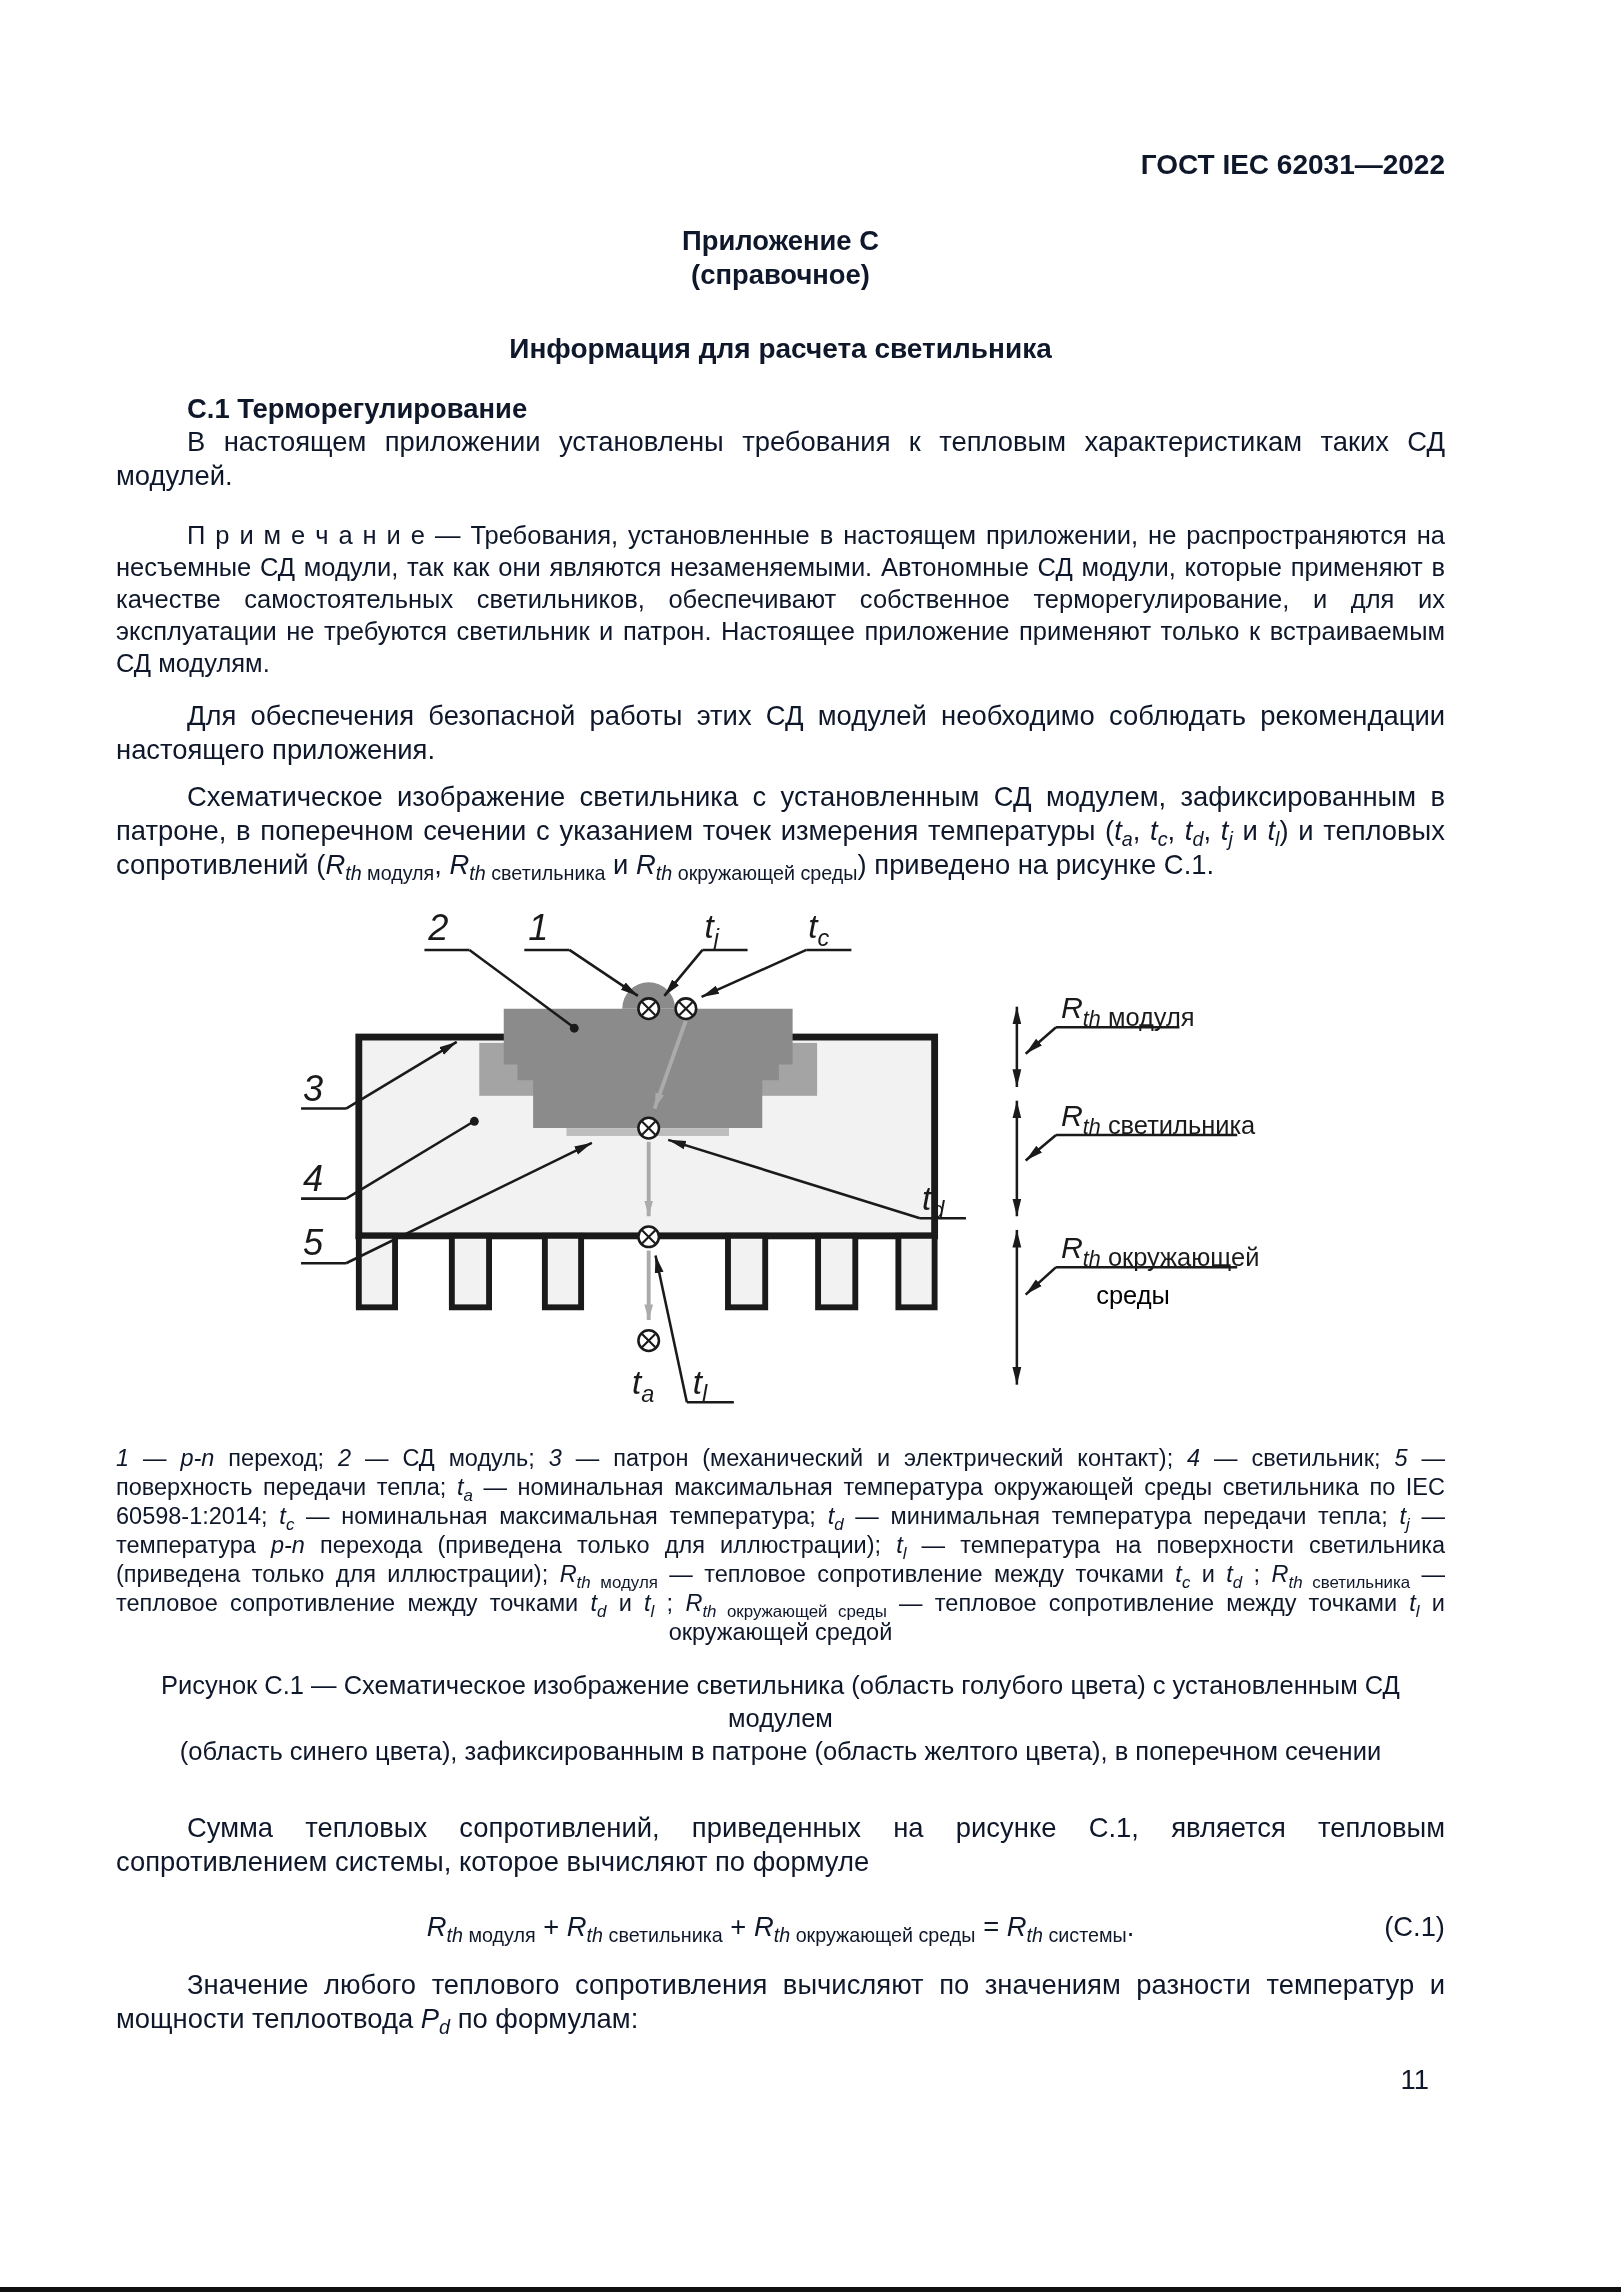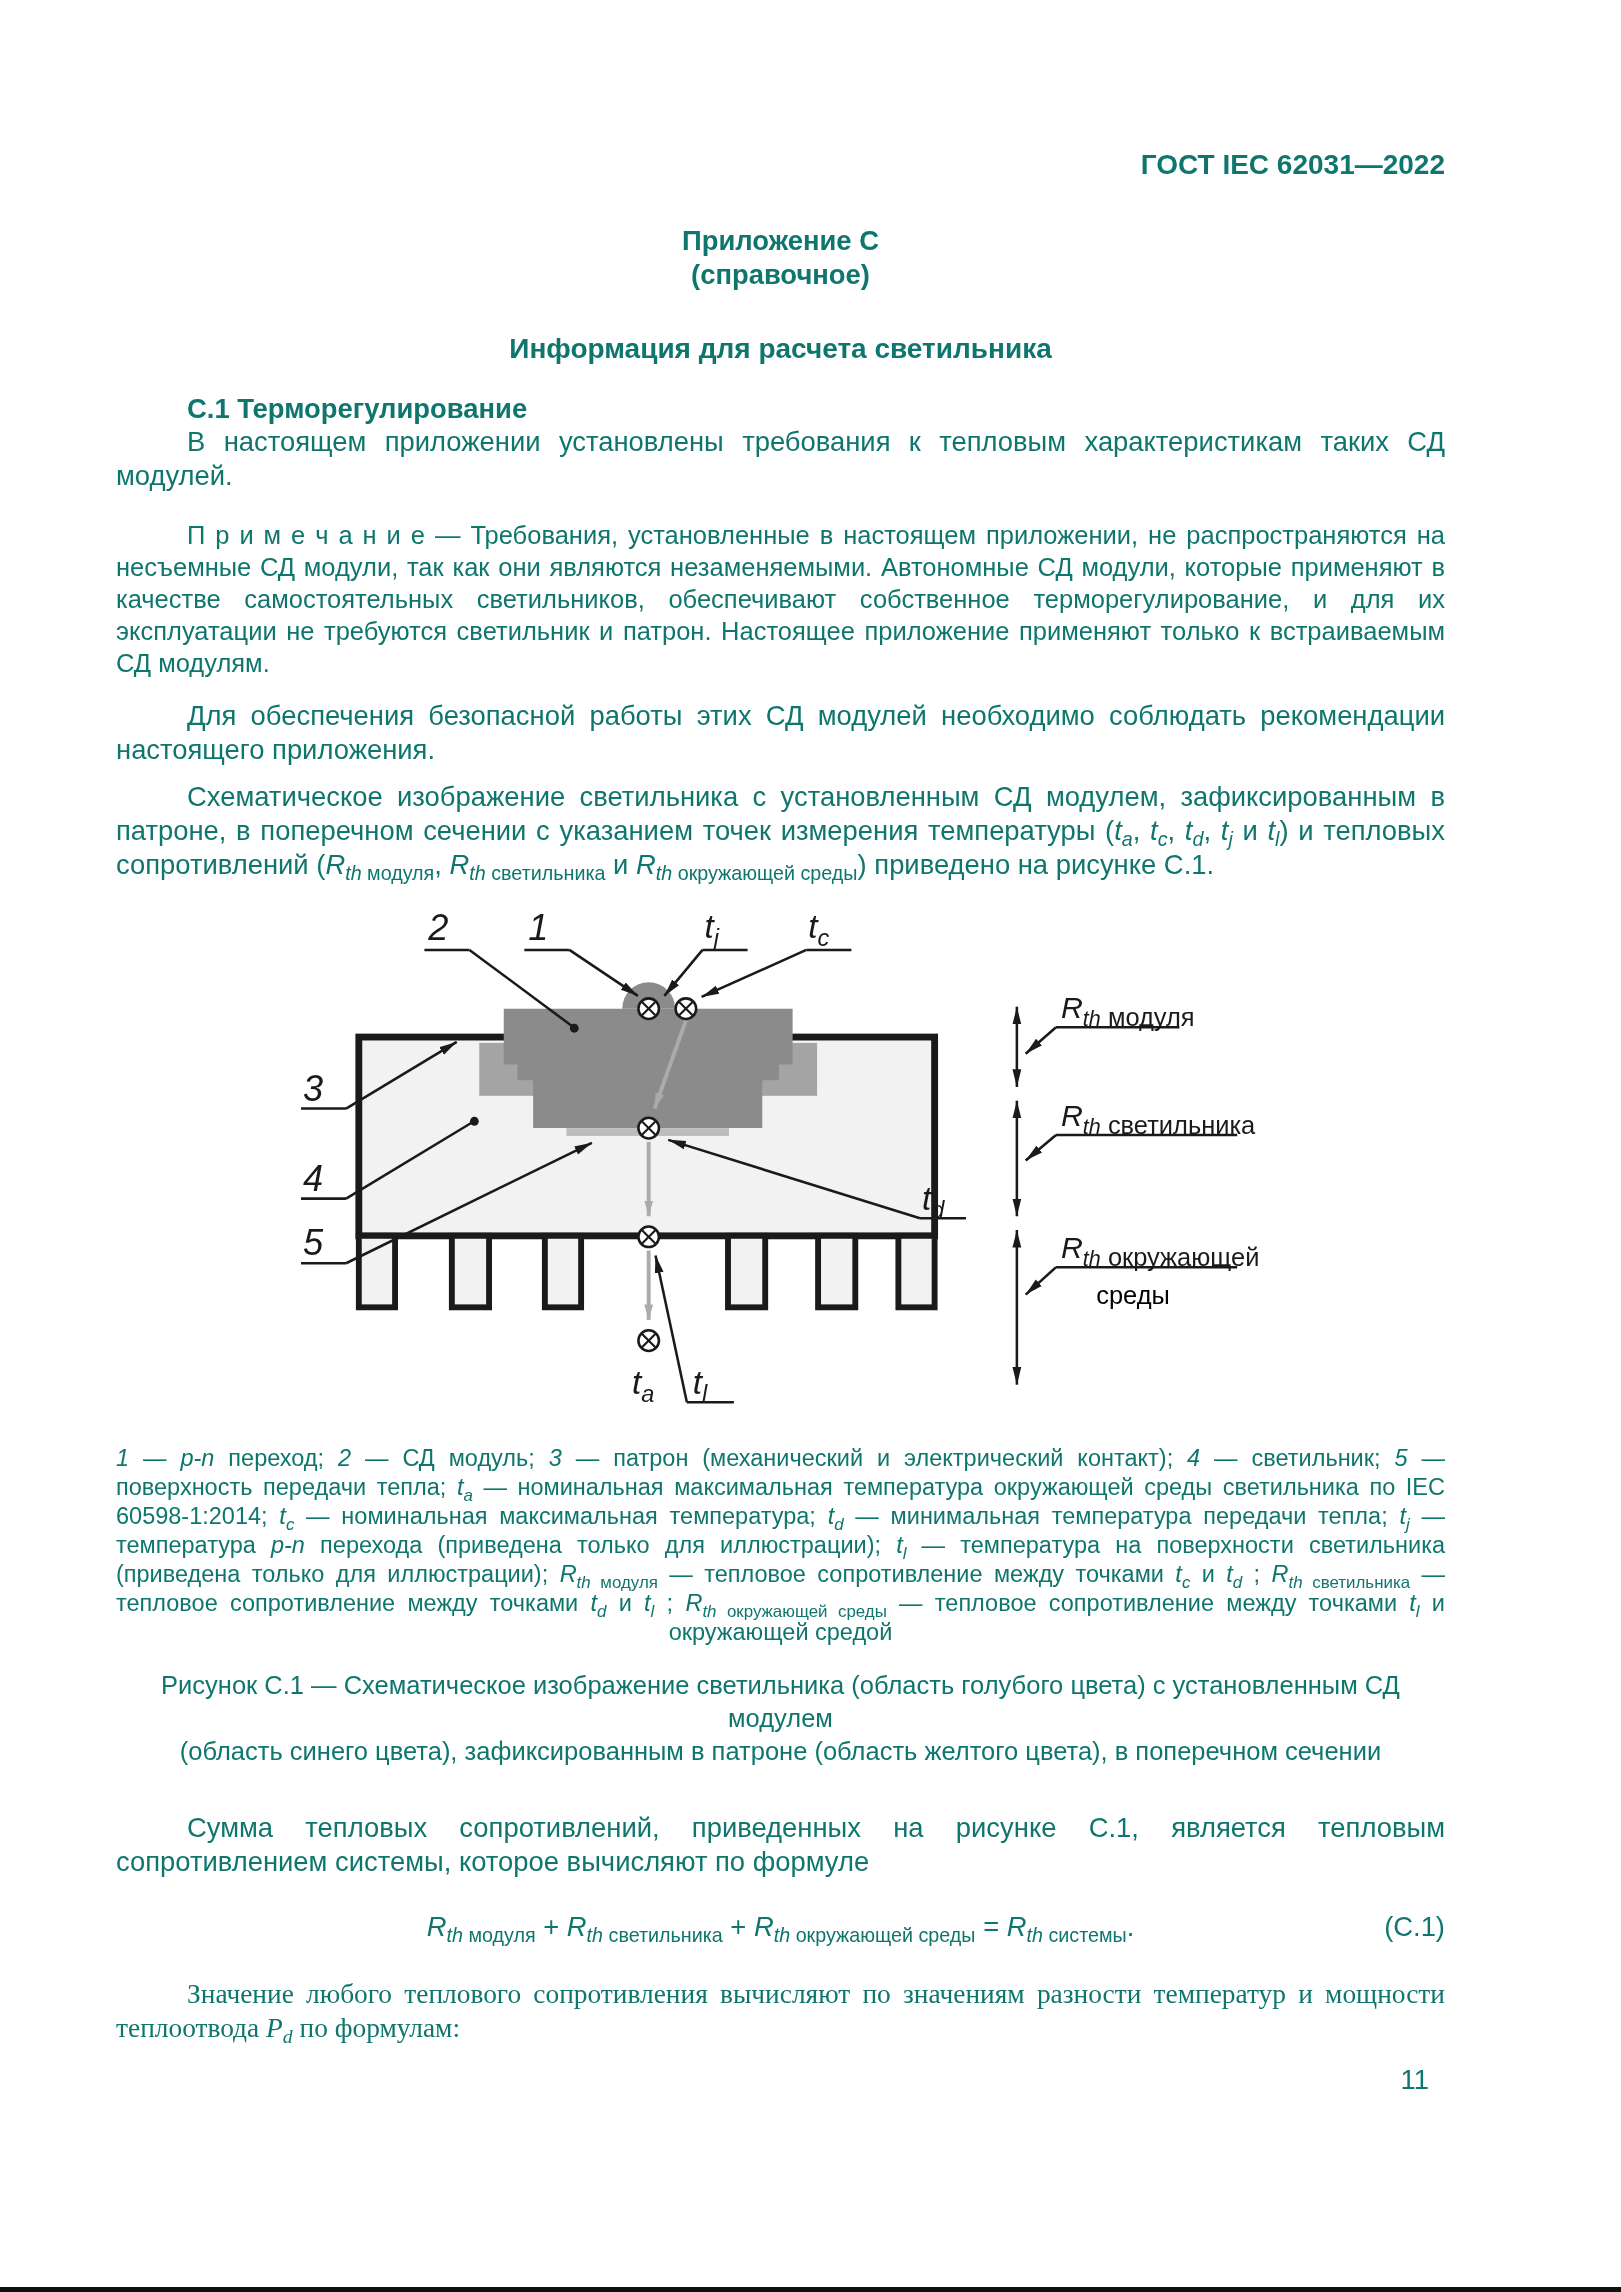--- a/index.html
+++ b/index.html
@@ -1,21 +1,21 @@
 <!DOCTYPE html>
 <html><head>
 <meta charset="utf-8">
 <style>
   html,body{margin:0;padding:0;background:#e8e8e8;}
   .page{
     position:relative;
     width:1621px;height:2293px;
     background:#ffffff;
     font-family:"Liberation Sans",sans-serif;
-    color:#0f766e;
+    color:#0f172a;
     overflow:hidden;
   }
   .content{position:absolute;left:116px;top:0;width:1329px;}
   .doc-header{margin-top:149px;text-align:right;font-weight:bold;font-size:28px;}
   .appendix{margin-top:43px;text-align:center;font-weight:bold;font-size:27.4px;line-height:34px;}
   .doc-title{margin-top:41px;text-align:center;font-weight:bold;font-size:28px;}
   .sec-head{margin-top:28px;font-weight:bold;font-size:27.4px;padding-left:71px;}
   .sec-head.tight{margin-top:23.5px;}
   p.body{margin:15.7px 0 0 0;font-size:27.4px;line-height:34px;text-align:justify;text-indent:71px;}
   p.body.cont{margin-top:0;}
@@ -172,20 +172,20 @@
       <div>(область синего цвета), зафиксированным в патроне (область желтого цвета), в поперечном сечении</div>
     </div>
 
     <p class="body" style="margin-top:43px;">Сумма тепловых сопротивлений, приведенных на рисунке С.1, является тепловым сопротивлением системы, которое вычисляют по формуле</p>
 
     <div class="frow">
       <span><i>R</i><i><sub>th</sub></i><sub> модуля</sub> + <i>R</i><i><sub>th</sub></i><sub> светильника</sub> + <i>R</i><i><sub>th</sub></i><sub> окружающей среды</sub> = <i>R</i><i><sub>th</sub></i><sub> системы</sub>.</span>
       <span class="fnum">(С.1)</span>
     </div>
 
-    <p class="body" style="margin-top:33px;font-family:Liberation Serif, serif;">Значение любого теплового сопротивления вычисляют по значениям разности температур и мощности теплоотвода <i>P</i><i><sub>d</sub></i> по формулам:</p>
+    <p class="body" style="margin-top:24px;">Значение любого теплового сопротивления вычисляют по значениям разности температур и мощности теплоотвода <i>P</i><i><sub>d</sub></i> по формулам:</p>
 
   </div>
 
   <div class="page-num">11</div>
   <div class="bottom-edge"></div>
 </div>
 
 
 </body></html>

